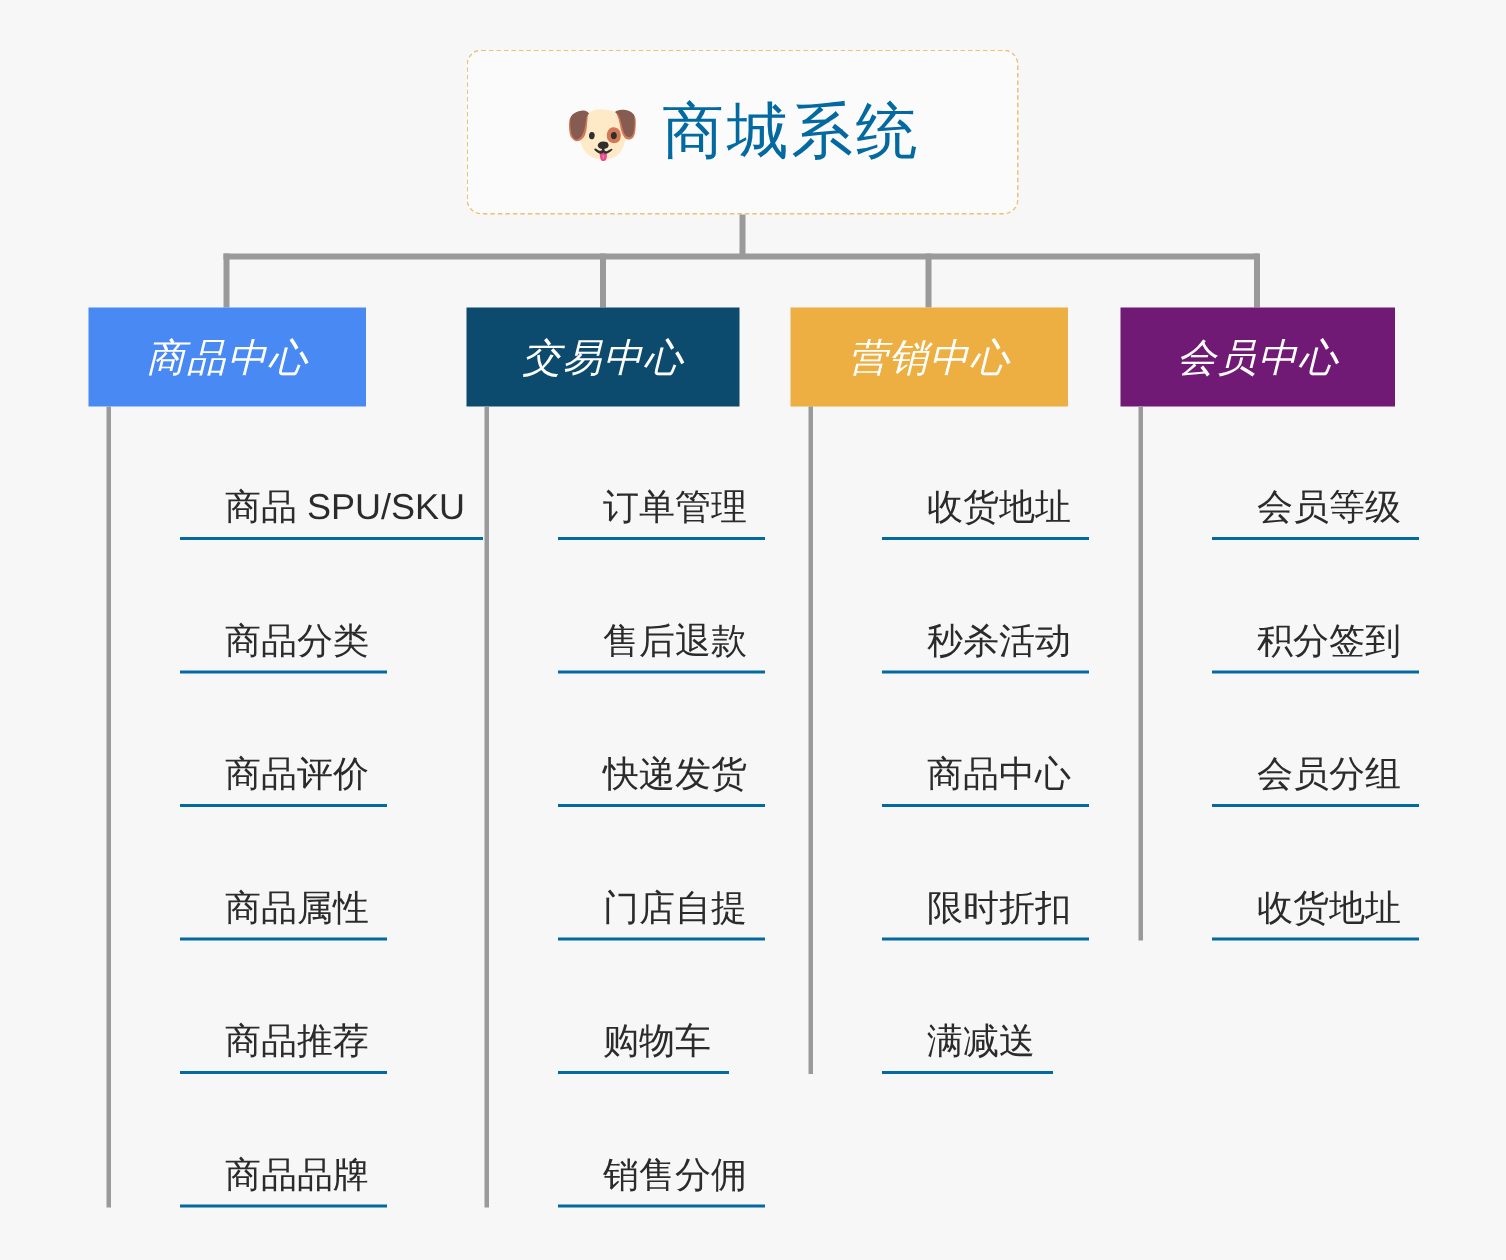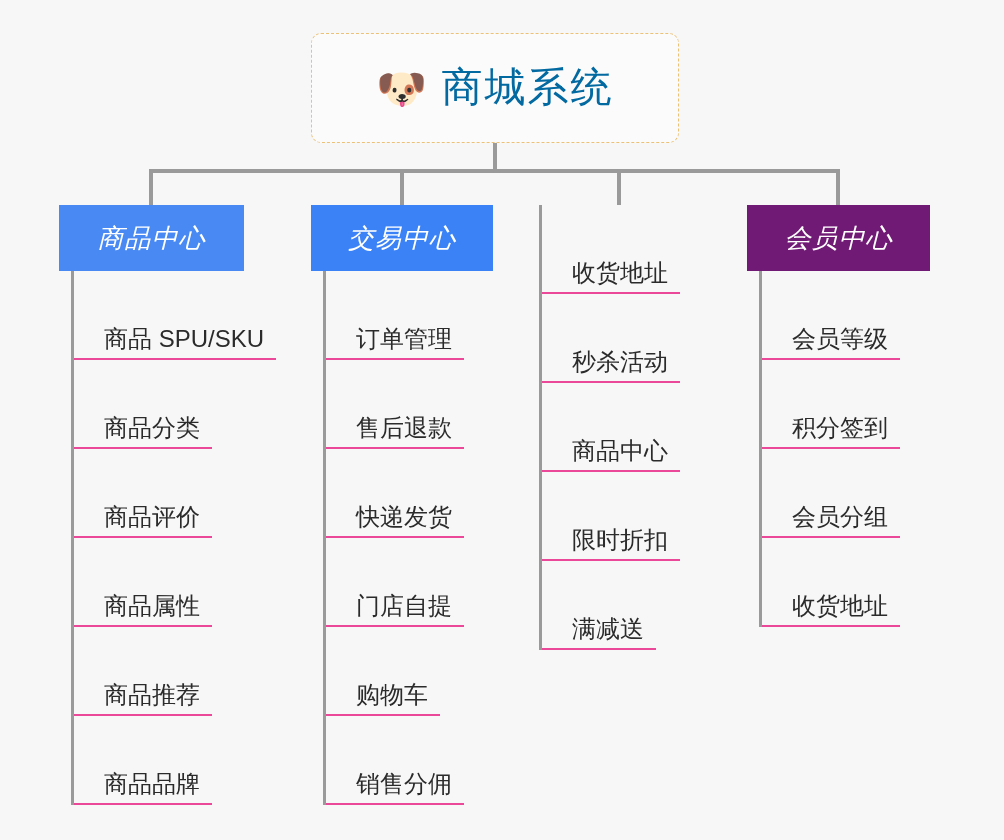--- a/index.html
+++ b/index.html
@@ -103,33 +103,34 @@
   }
   .leaf {
     position: relative;
     height: 89px;
     box-sizing: border-box;
     display: flex;
     align-items: flex-end;
   }
   .leaf-label {
     display: inline-block;
-    border-bottom: 2px solid #ec4899;
+    border-bottom: 2px solid #0369a1;
     padding: 0 12px 4px 30px;
     font-size: 24px;
     color: #2b2b2b;
     white-space: nowrap;
     line-height: 1.25;
+    margin-left: 46px;
   }
 
   
   #branch-0 { left: 59px; }
   #branch-0 .branch-header { width: 185px; background: #4889f4; }
   #branch-1 { left: 311px; }
-  #branch-1 .branch-header { width: 182px; background: #3b82f6; }
+  #branch-1 .branch-header { width: 182px; background: #0c4a6e; }
   #branch-2 { left: 527px; }
   #branch-2 .branch-header { width: 185px; background: #edae42; }
   #branch-3 { left: 747px; }
   #branch-3 .branch-header { width: 183px; background: #701a75; }
 
   #drop-0 { left: 149px; }
   #drop-1 { left: 400px; }
   #drop-2 { left: 617px; }
   #drop-3 { left: 836px; }
 </style>
@@ -196,20 +197,23 @@
       <div class="leaf">
           <span class="leaf-label">购物车</span>
         </div>
       <div class="leaf">
           <span class="leaf-label">销售分佣</span>
         </div>
     </div>
   </div>
 
   <div class="branch" id="branch-2">
+    <div class="branch-header">
+      <span>营销中心</span>
+    </div>
     <div class="branch-body">
       <div class="leaf">
           <span class="leaf-label">收货地址</span>
         </div>
       <div class="leaf">
           <span class="leaf-label">秒杀活动</span>
         </div>
       <div class="leaf">
           <span class="leaf-label">商品中心</span>
         </div>

